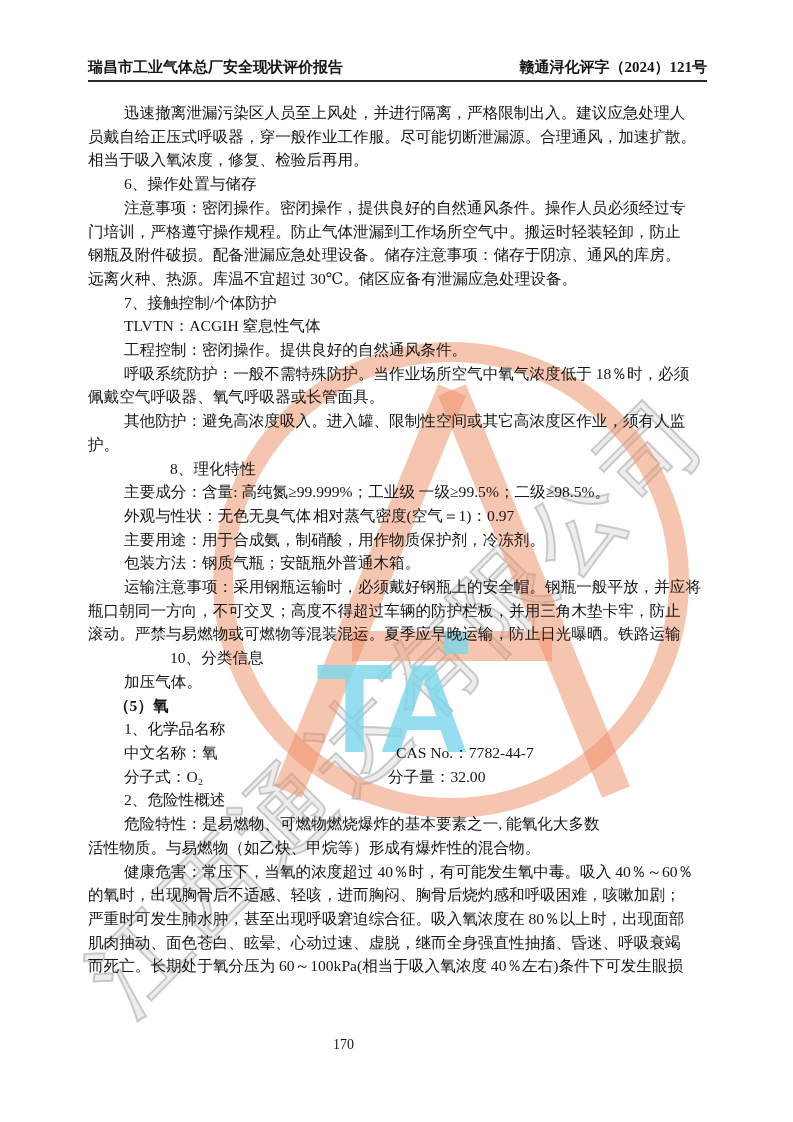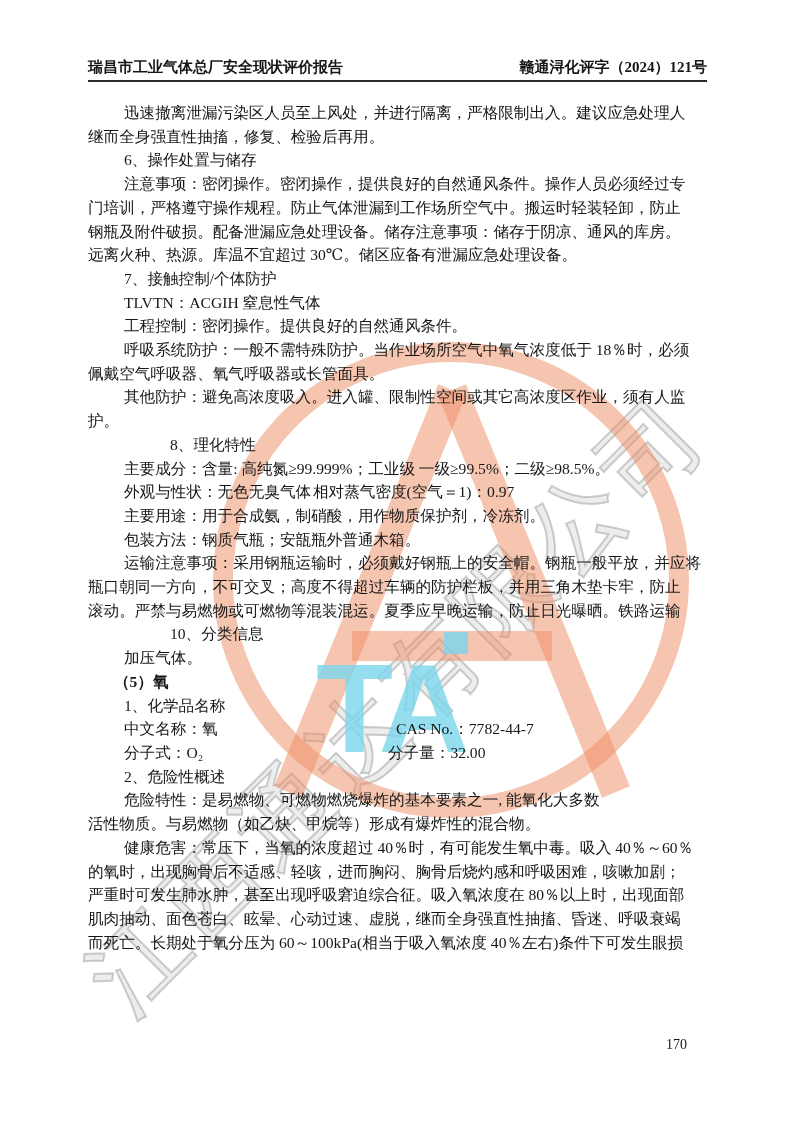--- a/index.html
+++ b/index.html
@@ -28,21 +28,21 @@
   }
   .line{position:relative;white-space:nowrap;}
   .i0{padding-left:0;}
   .i2{padding-left:36px;}
   .i5{padding-left:82px;}
   .b5{padding-left:26px;font-weight:bold;}
   .rcol{position:absolute;top:0;}
   
   .pagenum{
     position:absolute;left:0;top:1037px;width:687px;
-    text-align:right;font-size:14px;z-index:2;
+    text-align:center;font-size:14px;z-index:2;
   }
   
   .wm-svg{position:absolute;left:0;top:0;z-index:1;}
   .wm-ta{
     position:absolute;left:316px;top:646px;z-index:1;
     font-family:Liberation Sans, sans-serif;
     font-weight:bold;font-size:126px;line-height:1;
     letter-spacing:-5px;
     color:rgba(122,214,236,0.8);
   }
@@ -77,21 +77,22 @@
   <div class="wm-sq"></div>
   <div class="wm-ta">TA</div>
 
   <div class="header">
     <span>瑞昌市工业气体总厂安全现状评价报告</span>
     <span>赣通浔化评字（2024）121号</span>
   </div>
 
   <div class="content">
       <div class="line i2">迅速撤离泄漏污染区人员至上风处，并进行隔离，严格限制出入。建议应急处理人</div>
-      <div class="line i0">继而全身强直性抽搐，修复、检验后再用。</div>
+      <div class="line i0">员戴自给正压式呼吸器，穿一般作业工作服。尽可能切断泄漏源。合理通风，加速扩散。</div>
+      <div class="line i0">相当于吸入氧浓度，修复、检验后再用。</div>
       <div class="line i2">6、操作处置与储存</div>
       <div class="line i2">注意事项：密闭操作。密闭操作，提供良好的自然通风条件。操作人员必须经过专</div>
       <div class="line i0">门培训，严格遵守操作规程。防止气体泄漏到工作场所空气中。搬运时轻装轻卸，防止</div>
       <div class="line i0">钢瓶及附件破损。配备泄漏应急处理设备。储存注意事项：储存于阴凉、通风的库房。</div>
       <div class="line i0">远离火种、热源。库温不宜超过 30℃。储区应备有泄漏应急处理设备。</div>
       <div class="line i2">7、接触控制/个体防护</div>
       <div class="line i2">TLVTN：ACGIH 窒息性气体</div>
       <div class="line i2">工程控制：密闭操作。提供良好的自然通风条件。</div>
       <div class="line i2">呼吸系统防护：一般不需特殊防护。当作业场所空气中氧气浓度低于 18％时，必须</div>
       <div class="line i0">佩戴空气呼吸器、氧气呼吸器或长管面具。</div>

